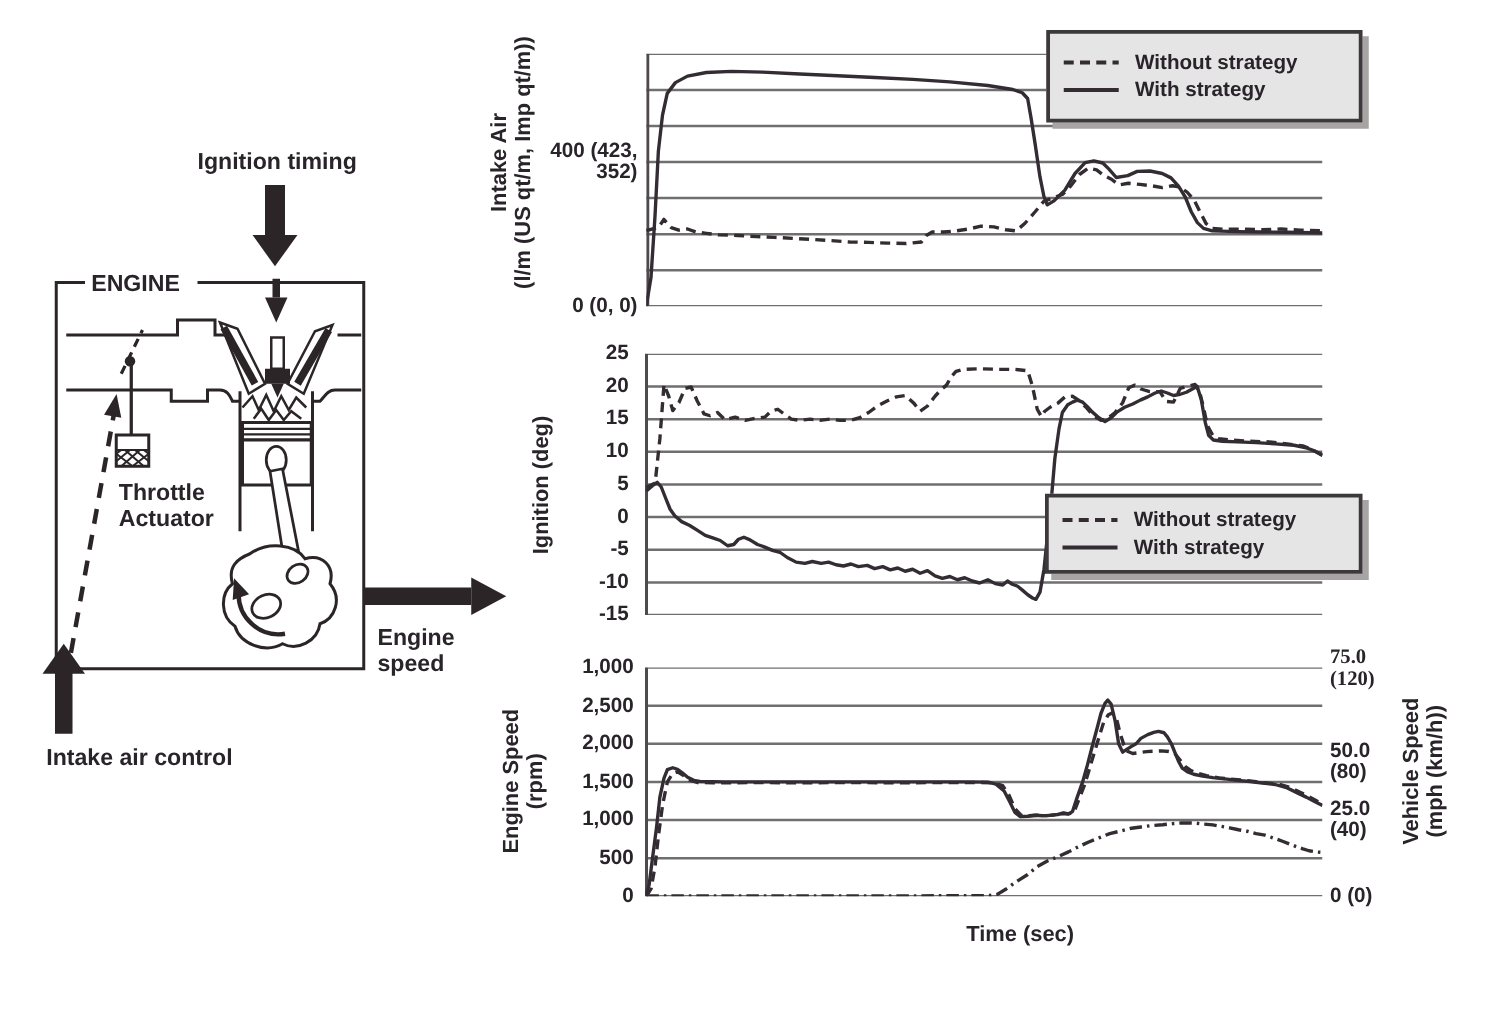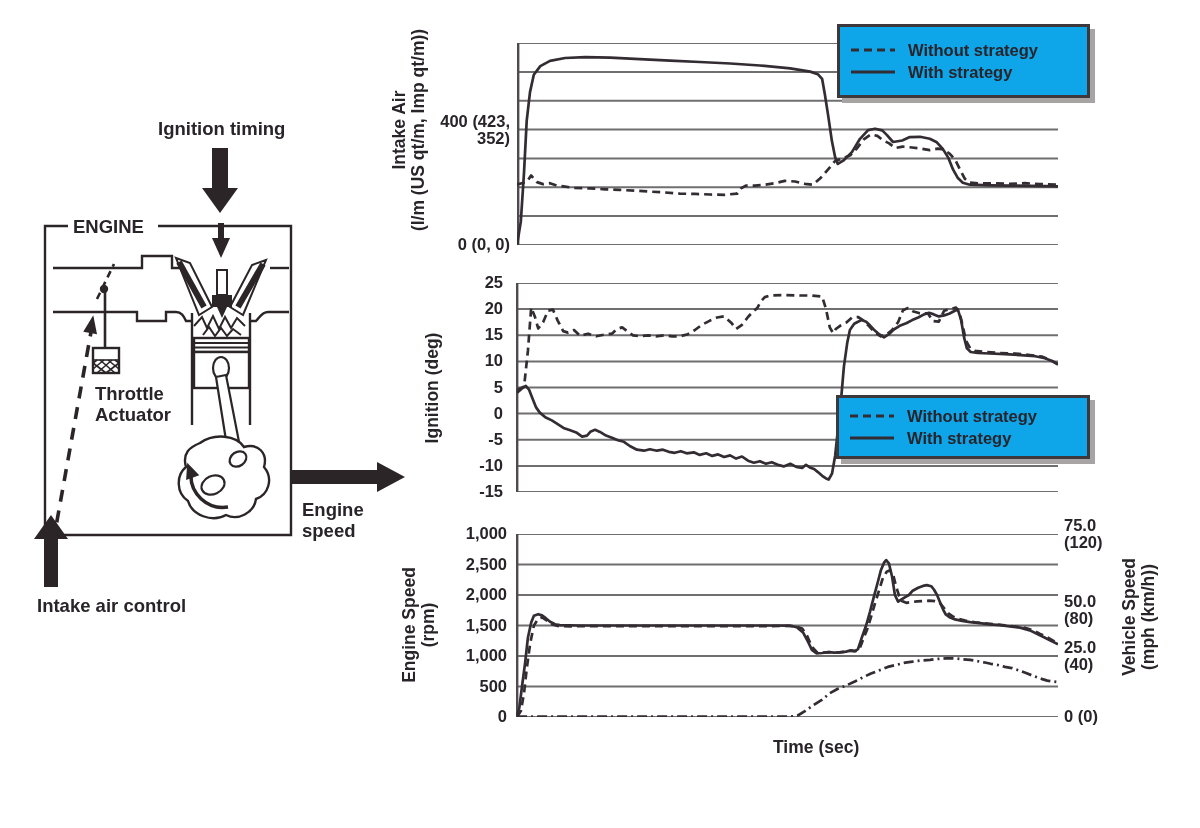--- a/index.html
+++ b/index.html
@@ -7,21 +7,21 @@
         font-family:"Liberation Sans",sans-serif;font-weight:bold;color:#29242a;overflow:hidden;}
   .chart{position:absolute;}
   .ytick-col{position:absolute;}
   .ytick-col .tick{position:absolute;transform:translateY(-50%);white-space:pre-line;
         font-size:16.5px;line-height:1.05;width:100%;}
   .ytick-col.left .tick{right:0;text-align:right;}
   .ytick-col.right .tick{left:0;text-align:left;}
   .axis-title{position:absolute;transform:translate(-50%,-50%) rotate(-90deg);
         white-space:pre;text-align:center;font-size:17.5px;line-height:1.1;}
   .xlabel{position:absolute;font-size:17.5px;margin-left:44px;}
-  .legend{position:absolute;background:#0ea5e9;border:3px solid #3c383c;box-sizing:border-box;
+  .legend{position:absolute;background:#e5e5e5;border:3px solid #3c383c;box-sizing:border-box;
         display:flex;flex-direction:column;justify-content:center;gap:3px;padding:4px 10px;}
   .legend.shadowed{box-shadow:5px 5px 0 #a8a4a4;}
   .legend-row{display:flex;align-items:center;gap:12px;}
   .legend-row svg{flex:none;display:block;}
   .legend-label{font-size:16.5px;white-space:nowrap;}
   svg text{font-family:"Liberation Sans",sans-serif;font-weight:bold;fill:#29242a;}
 </style>
 </head>
 <body>
 
@@ -208,21 +208,21 @@
   <div class="ytick-col left" style="left:377px;top:534px;width:130px;height:183px;">
       <div class="tick" style="top: 0px;">1,000</div>
       <div class="tick" style="top: 30.5px;">2,500</div>
       <div class="tick" style="top: 61px;">2,000</div>
       <div class="tick" style="top: 91.5px;">1,500</div>
       <div class="tick" style="top: 122px;">1,000</div>
       <div class="tick" style="top: 152.5px;">500</div>
       <div class="tick" style="top: 183px;">0</div>
     </div>
   <div class="ytick-col right" style="left:1064px;top:534px;width:95px;height:183px;">
-      <div class="tick" style="top: 0px;">75.0
+      <div class="tick" style="top: 0px; font-family: Liberation Serif, serif;">75.0
 (120)</div>
       <div class="tick" style="top: 76px;">50.0
 (80)</div>
       <div class="tick" style="top: 122px;">25.0
 (40)</div>
       <div class="tick" style="top: 183px;">0 (0)</div>
     </div>
   <div class="chart" style="left:516px;top:534px;width:542px;height:183px;"><svg width="542" height="183" viewBox="0 0 542 183">
         <line x1="0" y1="183.0" x2="542" y2="183.0" stroke="#6f6f6f" stroke-width="2"></line>
         <line x1="0" y1="152.5" x2="542" y2="152.5" stroke="#6f6f6f" stroke-width="2"></line>

